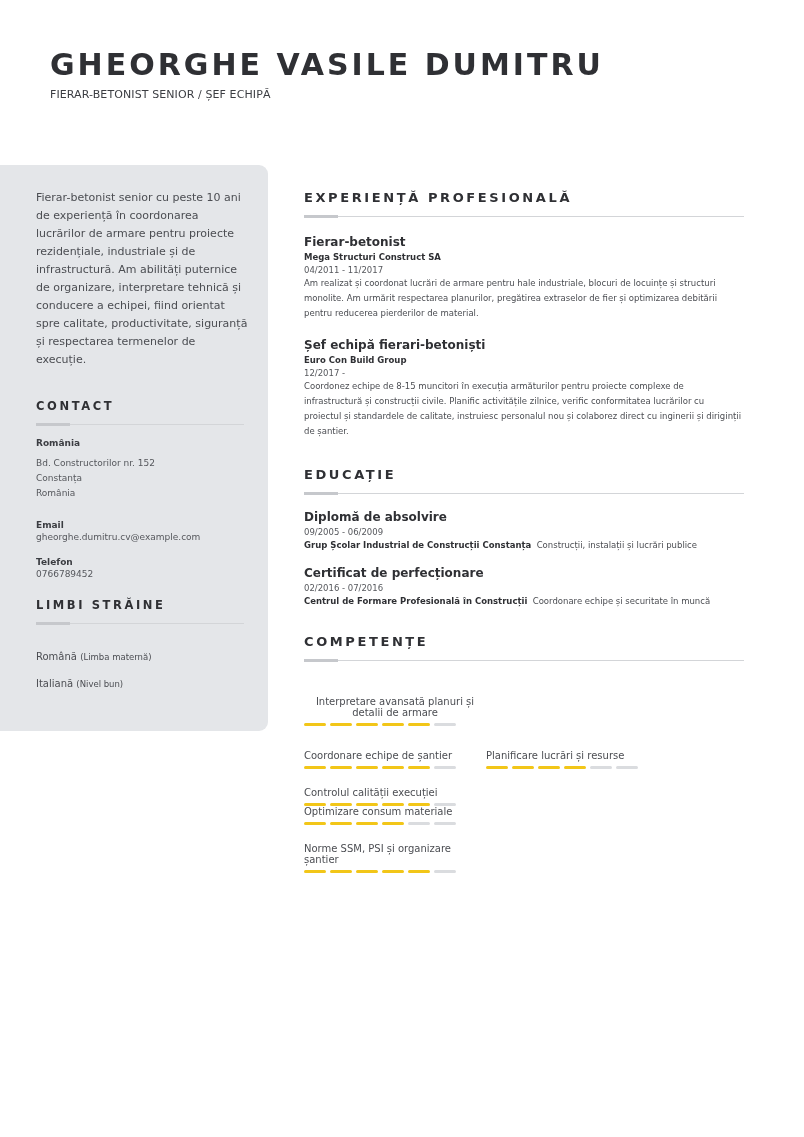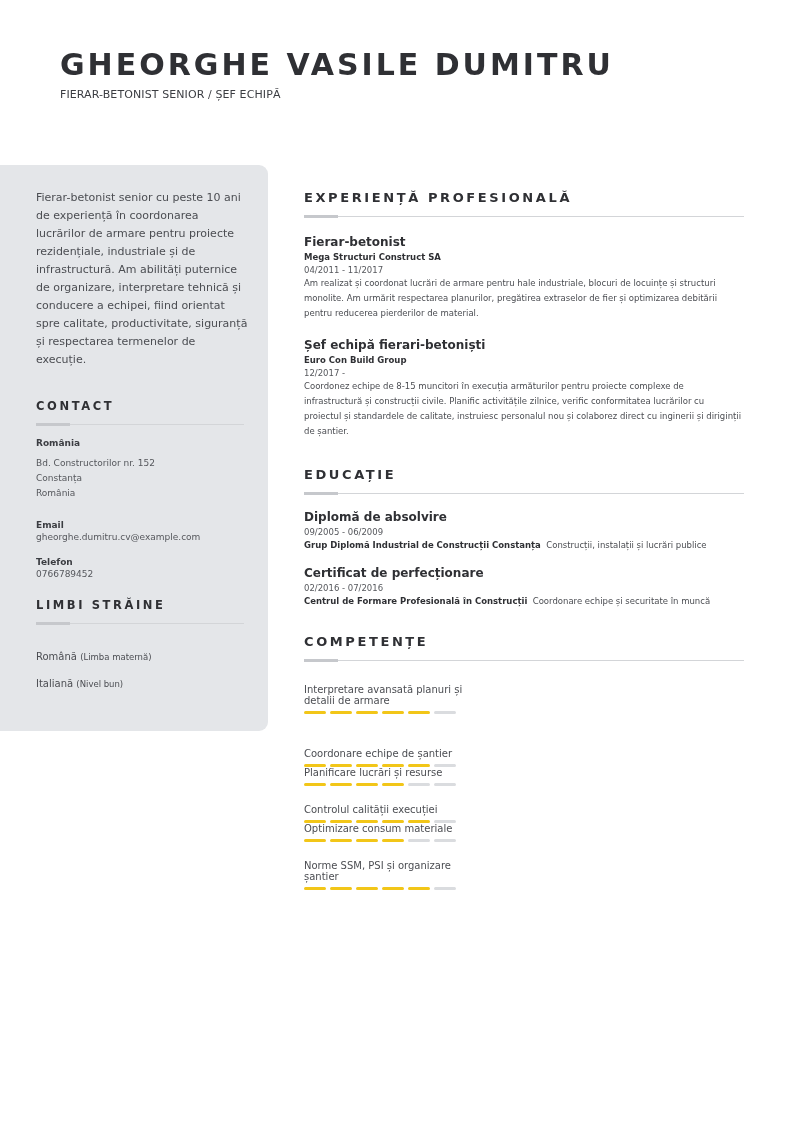--- a/index.html
+++ b/index.html
@@ -1,19 +1,19 @@
 <!DOCTYPE html>
 <html><head>
 <meta charset="utf-8">
 <style>
   * { box-sizing: border-box; margin: 0; padding: 0; }
   html, body { width: 804px; height: 1137px; background: #ffffff; }
   body { font-family: "DejaVu Sans", sans-serif; color: #3b3d42; position: relative; overflow: hidden; }
 
-  .header { position: absolute; left: 60px; top: 46px; }
+  .header { position: absolute; left: 50px; top: 46px; }
   .name { font-family: "DejaVu Sans", sans-serif; font-weight: bold; font-size: 30px; letter-spacing: 3px; color: #2f3034; line-height: 38px; }
   .subtitle { font-size: 11px; color: #3b3d42; margin-top: 4px; letter-spacing: 0.1px; }
 
   .sidebar { position: absolute; left: 0; top: 165px; width: 268px; height: 566px; background: #e4e6e9; border-radius: 0 9px 9px 0; padding: 24px 24px 0 36px; }
   .summary { font-size: 11px; line-height: 18px; color: #4b4d52; width: 212px; }
   .side-heading { font-size: 11.5px; font-weight: bold; letter-spacing: 2.6px; color: #2f3034; }
   .rule { position: relative; height: 3px; margin-top: 10px; }
   .rule .line { position: absolute; left: 0; right: 0; top: 1px; height: 1px; background: #d3d5d8; }
   .rule .accent { position: absolute; left: 0; top: 0; width: 34px; height: 3px; background: #c6c8cc; }
   .sidebar .rule { width: 208px; }
@@ -123,53 +123,53 @@
     <div class="m-heading">EDUCAȚIE</div>
     <div class="rule">
         <div class="line"></div>
         <div class="accent"></div>
       </div>
 
     <div style="margin-top:15px;">
       <div class="job-title">Diplomă de absolvire</div>
       <div class="job-dates">09/2005 - 06/2009</div>
       <div class="edu-inst">
-        <b>Grup Diplomă Industrial de Construcții Constanța</b>&nbsp;&nbsp;<span>Construcții, instalații și lucrări publice</span>
+        <b>Grup Școlar Industrial de Construcții Constanța</b>&nbsp;&nbsp;<span>Construcții, instalații și lucrări publice</span>
       </div>
     </div>
 
     <div style="margin-top:16px;">
       <div class="job-title">Certificat de perfecționare</div>
       <div class="job-dates">02/2016 - 07/2016</div>
       <div class="edu-inst">
         <b>Centrul de Formare Profesională în Construcții</b>&nbsp;&nbsp;<span>Coordonare echipe și securitate în muncă</span>
       </div>
     </div>
   </div>
 
   <div style="margin-top:28px;">
     <div class="m-heading">COMPETENȚE</div>
     <div class="rule">
         <div class="line"></div>
         <div class="accent"></div>
       </div>
 
-    <div style="margin-top:22px;" class="skill">
+    <div style="margin-top:34px;text-align:center;" class="skill">
       <div class="skill-name">Interpretare avansată planuri și detalii de armare</div>
       <div class="bar">
           <span class="seg on" style="background: rgb(242, 198, 24);"></span>
           <span class="seg on" style="background: rgb(242, 198, 24);"></span>
           <span class="seg on" style="background: rgb(242, 198, 24);"></span>
           <span class="seg on" style="background: rgb(242, 198, 24);"></span>
           <span class="seg on" style="background: rgb(242, 198, 24);"></span>
           <span class="seg"></span>
         </div>
     </div>
 
-    <div class="skill-row" style="margin-top:34px;flex-direction:column;">
+    <div class="skill-row" style="margin-top:24px;">
       <div class="skill">
         <div class="skill-name">Coordonare echipe de șantier</div>
         <div class="bar">
             <span class="seg on" style="background: rgb(242, 198, 24);"></span>
             <span class="seg on" style="background: rgb(242, 198, 24);"></span>
             <span class="seg on" style="background: rgb(242, 198, 24);"></span>
             <span class="seg on" style="background: rgb(242, 198, 24);"></span>
             <span class="seg on" style="background: rgb(242, 198, 24);"></span>
             <span class="seg"></span>
           </div>

